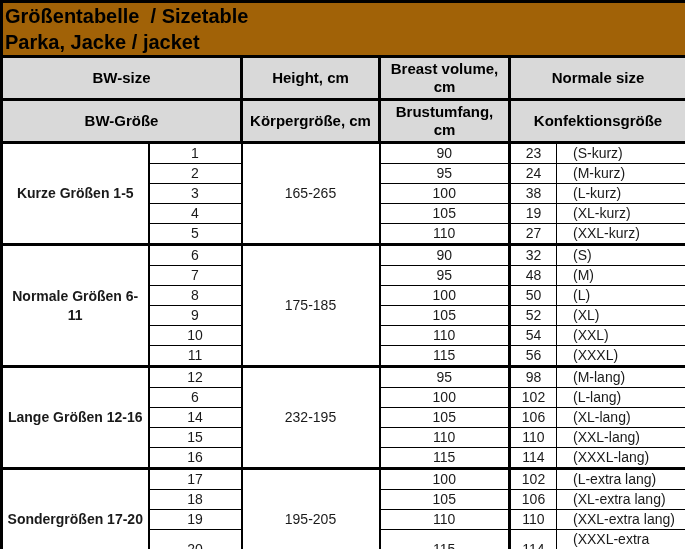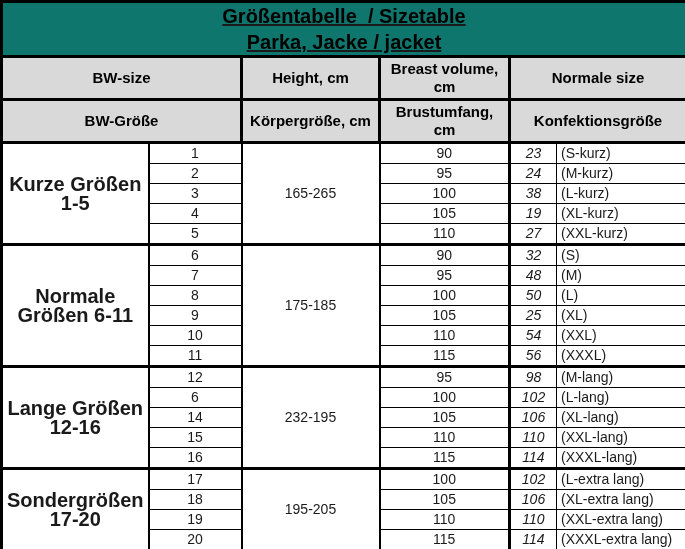--- a/index.html
+++ b/index.html
@@ -29,24 +29,23 @@
   col.col-e{width:47px;}
   col.col-f{width:130px;}
   td,th{
     padding:0 2px;
     overflow:hidden;
     vertical-align:middle;
   }
   
   .title-cell{
     border-bottom:3px solid var(--border-c);
-    background:#0f766e;
-    text-align:center;
+    background:#a16207;
+    text-align:left;
     height:52px;
-    text-decoration:underline;
   }
   .title-line{
     font-size:20px;
     font-weight:bold;
     line-height:26px;
     color:#000;
     white-space:pre-wrap;
   }
   
   tr.hdr th{
@@ -66,31 +65,30 @@
     border-bottom:1px solid var(--border-c);
     border-left:2px solid var(--border-c);
     border-right:2px solid var(--border-c);
     font-size:14px;
     text-align:center;
     line-height:19px;
     background:#fff;
   }
   tbody td.cell-label{
     font-weight:bold;
-    font-size:20px;
+    font-size:14px;
   }
   tbody td.cell-size{
     border-left:3px solid var(--border-c);
     border-right:1px solid var(--border-c);
-    font-style:italic;
   }
   tbody td.cell-name{
     border-left:1px solid var(--border-c);
     text-align:left;
-    padding-left:4px;
+    padding-left:16px;
   }
   tbody tr.group-start td{
     border-top:3px solid var(--border-c);
   }
 </style>
 </head>
 <body>
 
 <table>
   <colgroup>
@@ -170,21 +168,21 @@
       </tr>
       <tr>
         <td class="cell-bw">8</td>
         <td class="cell-breast">100</td>
         <td class="cell-size">50</td>
         <td class="cell-name">(L)</td>
       </tr>
       <tr>
         <td class="cell-bw">9</td>
         <td class="cell-breast">105</td>
-        <td class="cell-size">25</td>
+        <td class="cell-size">52</td>
         <td class="cell-name">(XL)</td>
       </tr>
       <tr>
         <td class="cell-bw">10</td>
         <td class="cell-breast">110</td>
         <td class="cell-size">54</td>
         <td class="cell-name">(XXL)</td>
       </tr>
       <tr>
         <td class="cell-bw">11</td>

